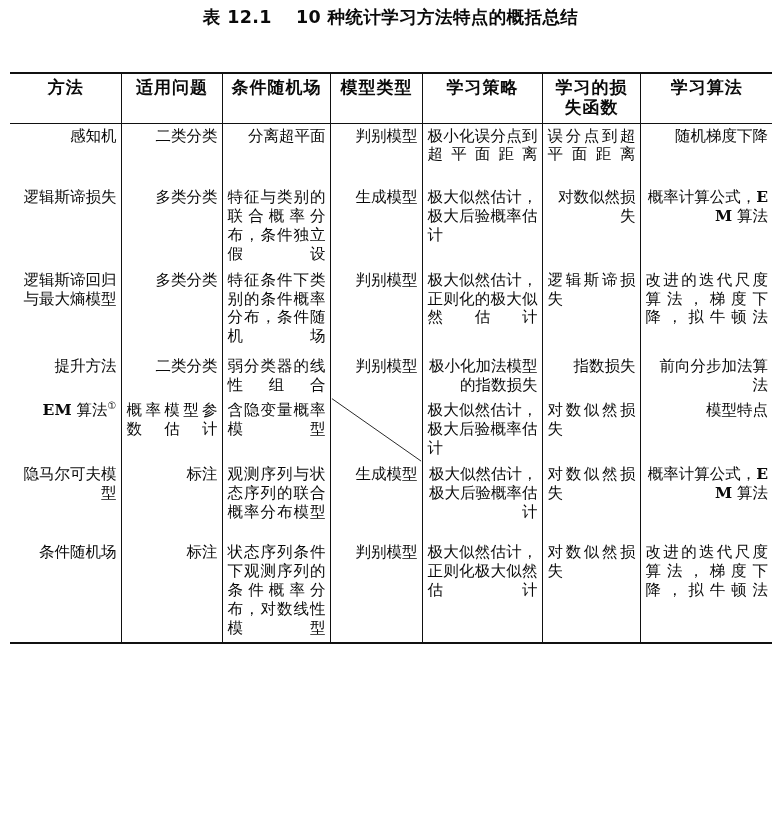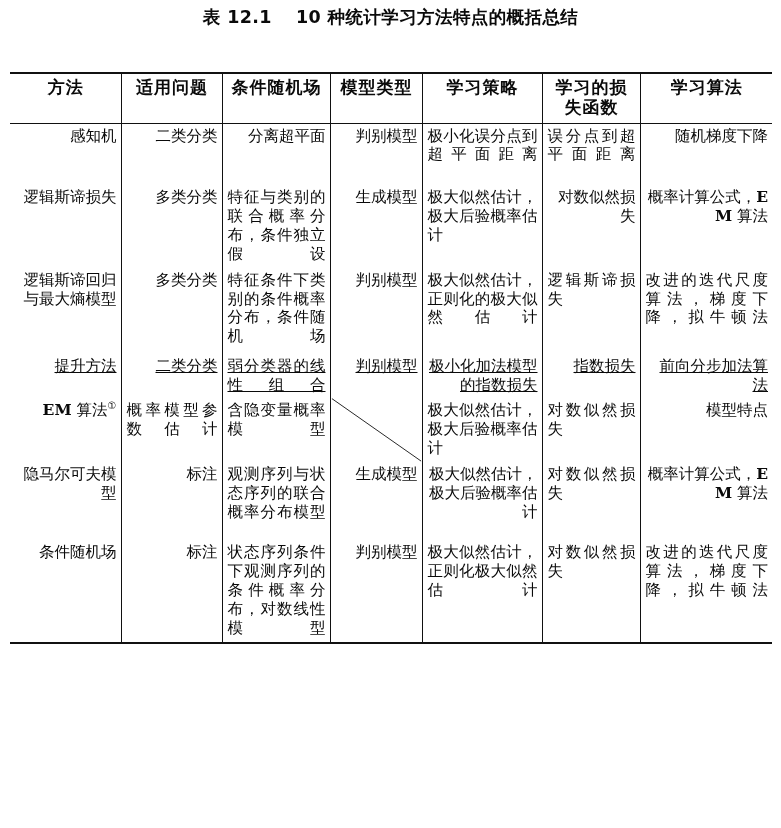--- a/index.html
+++ b/index.html
@@ -225,21 +225,21 @@
             <td>
               <span class="cell-txt j">极大似然估计，正则化的极大似然估计</span>
             </td>
             <td>
               <span class="cell-txt j">逻辑斯谛损失</span>
             </td>
             <td>
               <span class="cell-txt j">改进的迭代尺度算法，梯度下降，拟牛顿法</span>
             </td>
           </tr>
-          <tr style="height: 32px; text-decoration: underline;">
+          <tr style="height: 32px;">
             <td>
               <span class="cell-txt nj">提升方法</span>
             </td>
             <td>
               <span class="cell-txt nj">二类分类</span>
             </td>
             <td>
               <span class="cell-txt j">弱分类器的线性组合</span>
             </td>
             <td>

